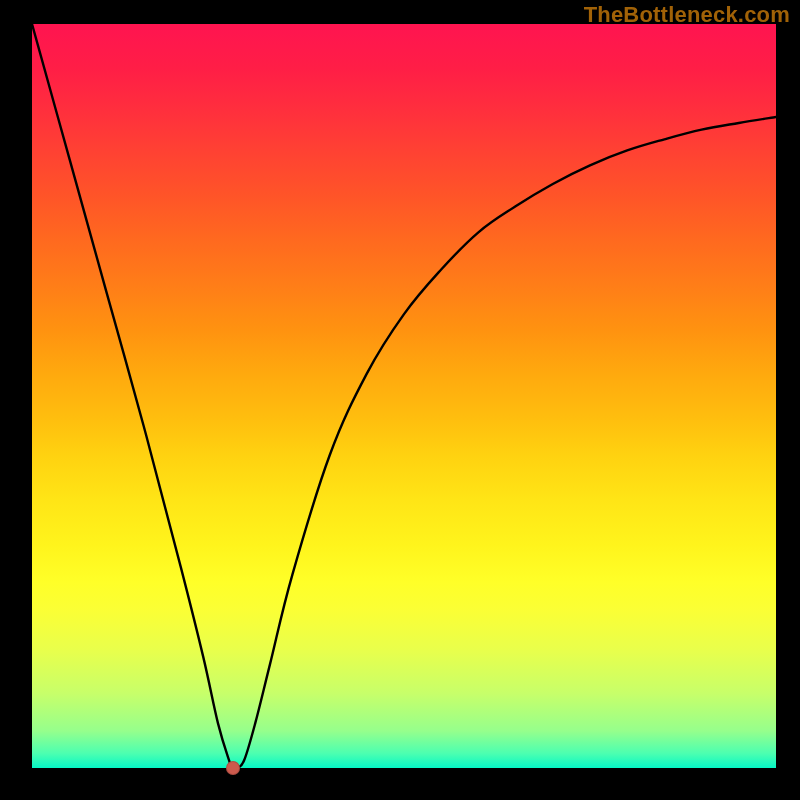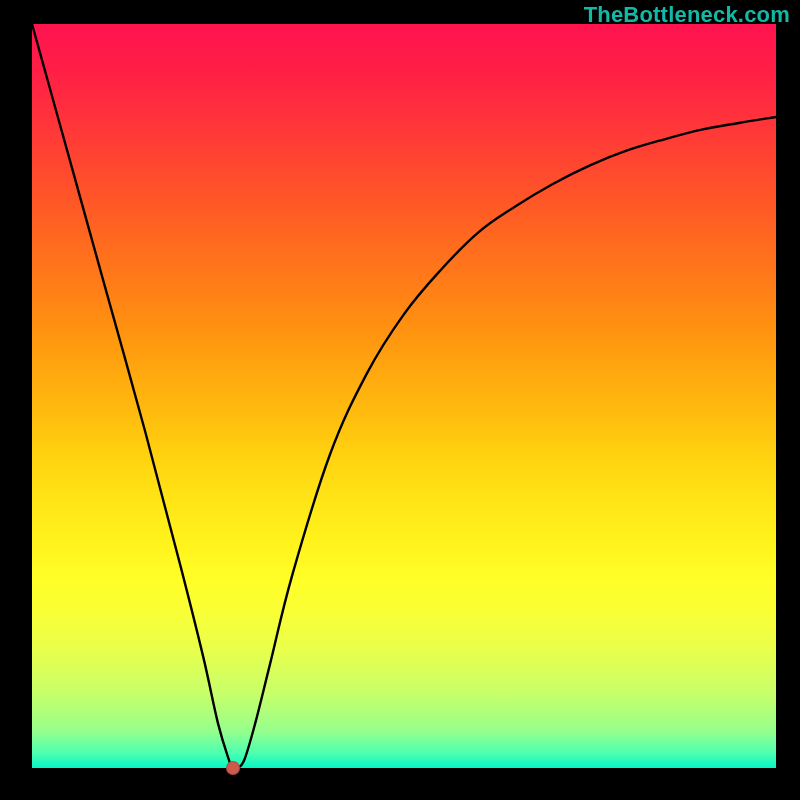--- a/index.html
+++ b/index.html
@@ -43,21 +43,21 @@
       #c7ff6a 90%,
       #96ff8c 95%,
       #4dffb0 98%,
       #06f7c6 100%
     );
   }
   .attribution {
     position: absolute;
     top: 2px;
     right: 10px;
-    color: #14b8a6;
+    color: #a16207;
     font-size: 22px;
     font-weight: bold;
     letter-spacing: 0.2px;
     z-index: 10;
   }
   svg.curve {
     position: absolute;
     left: 0;
     top: 0;
     width: 744px;

